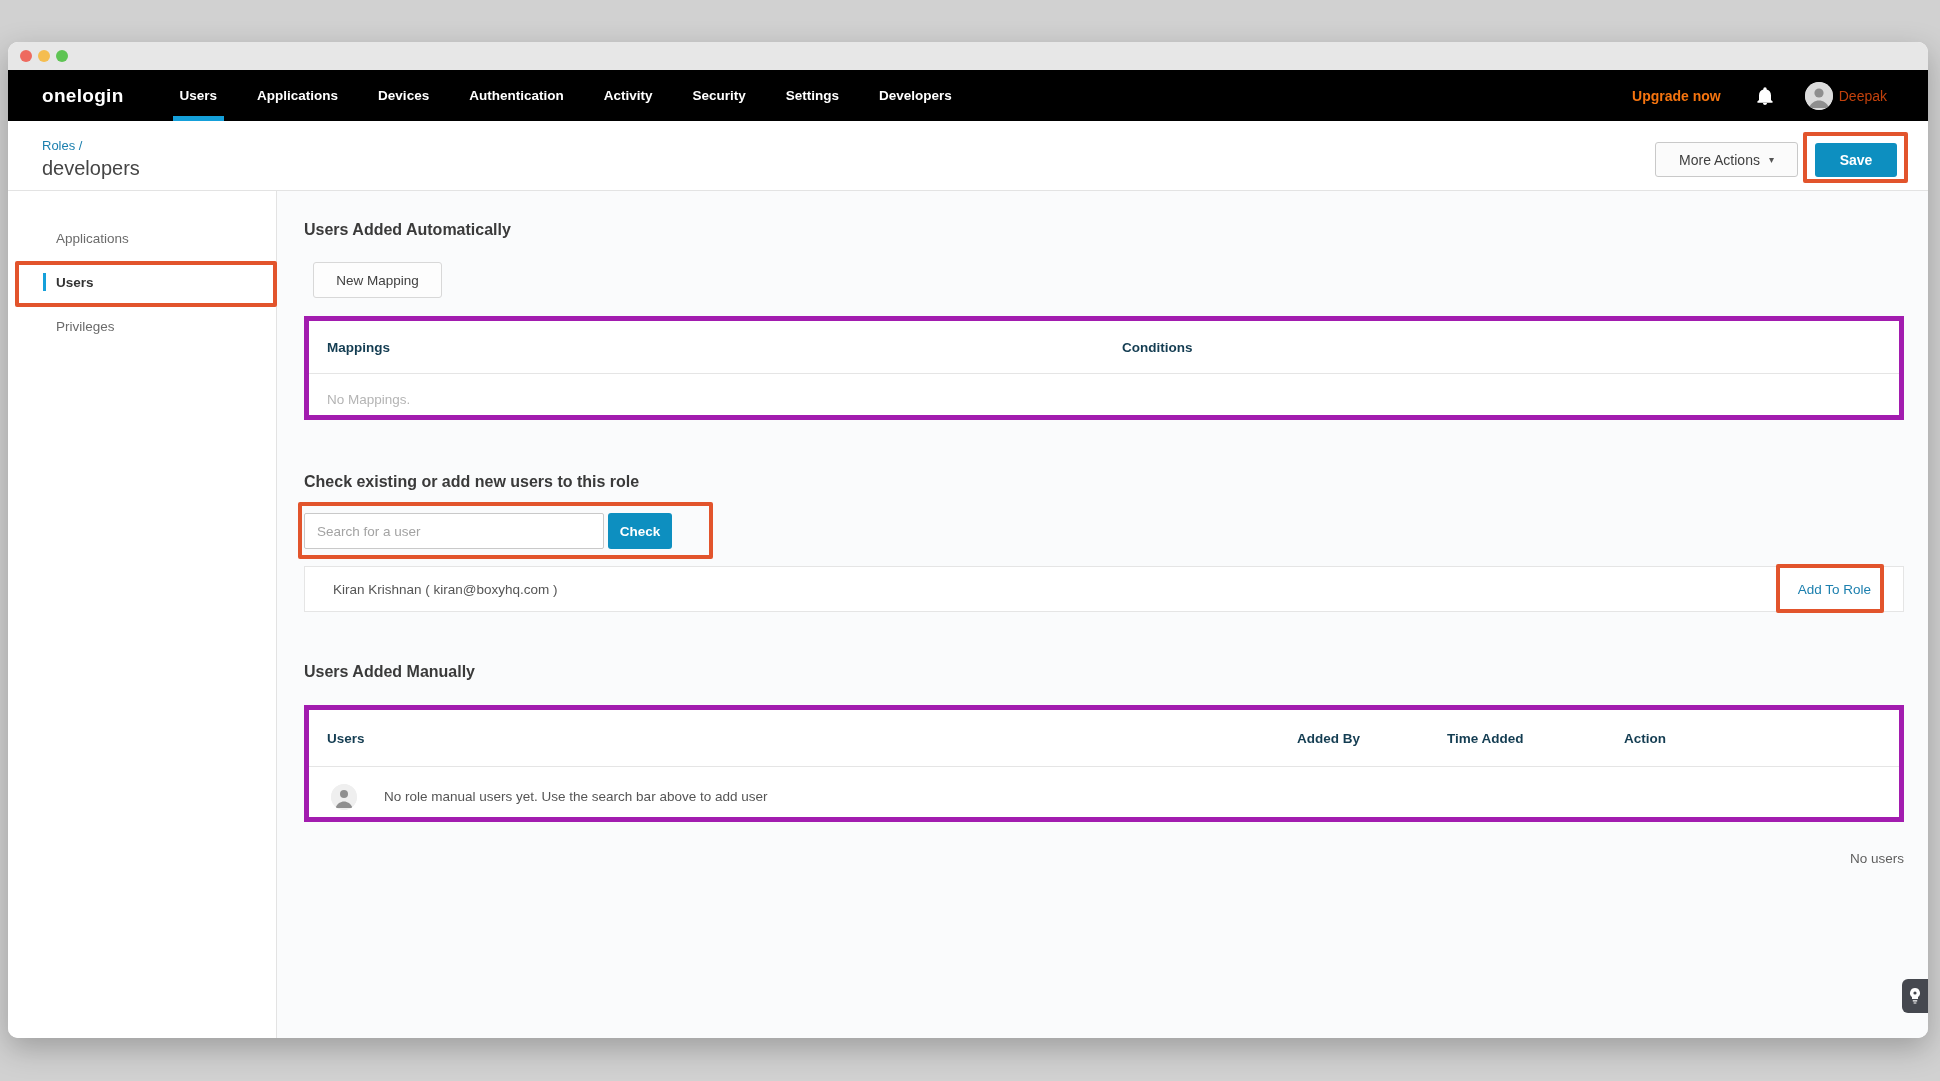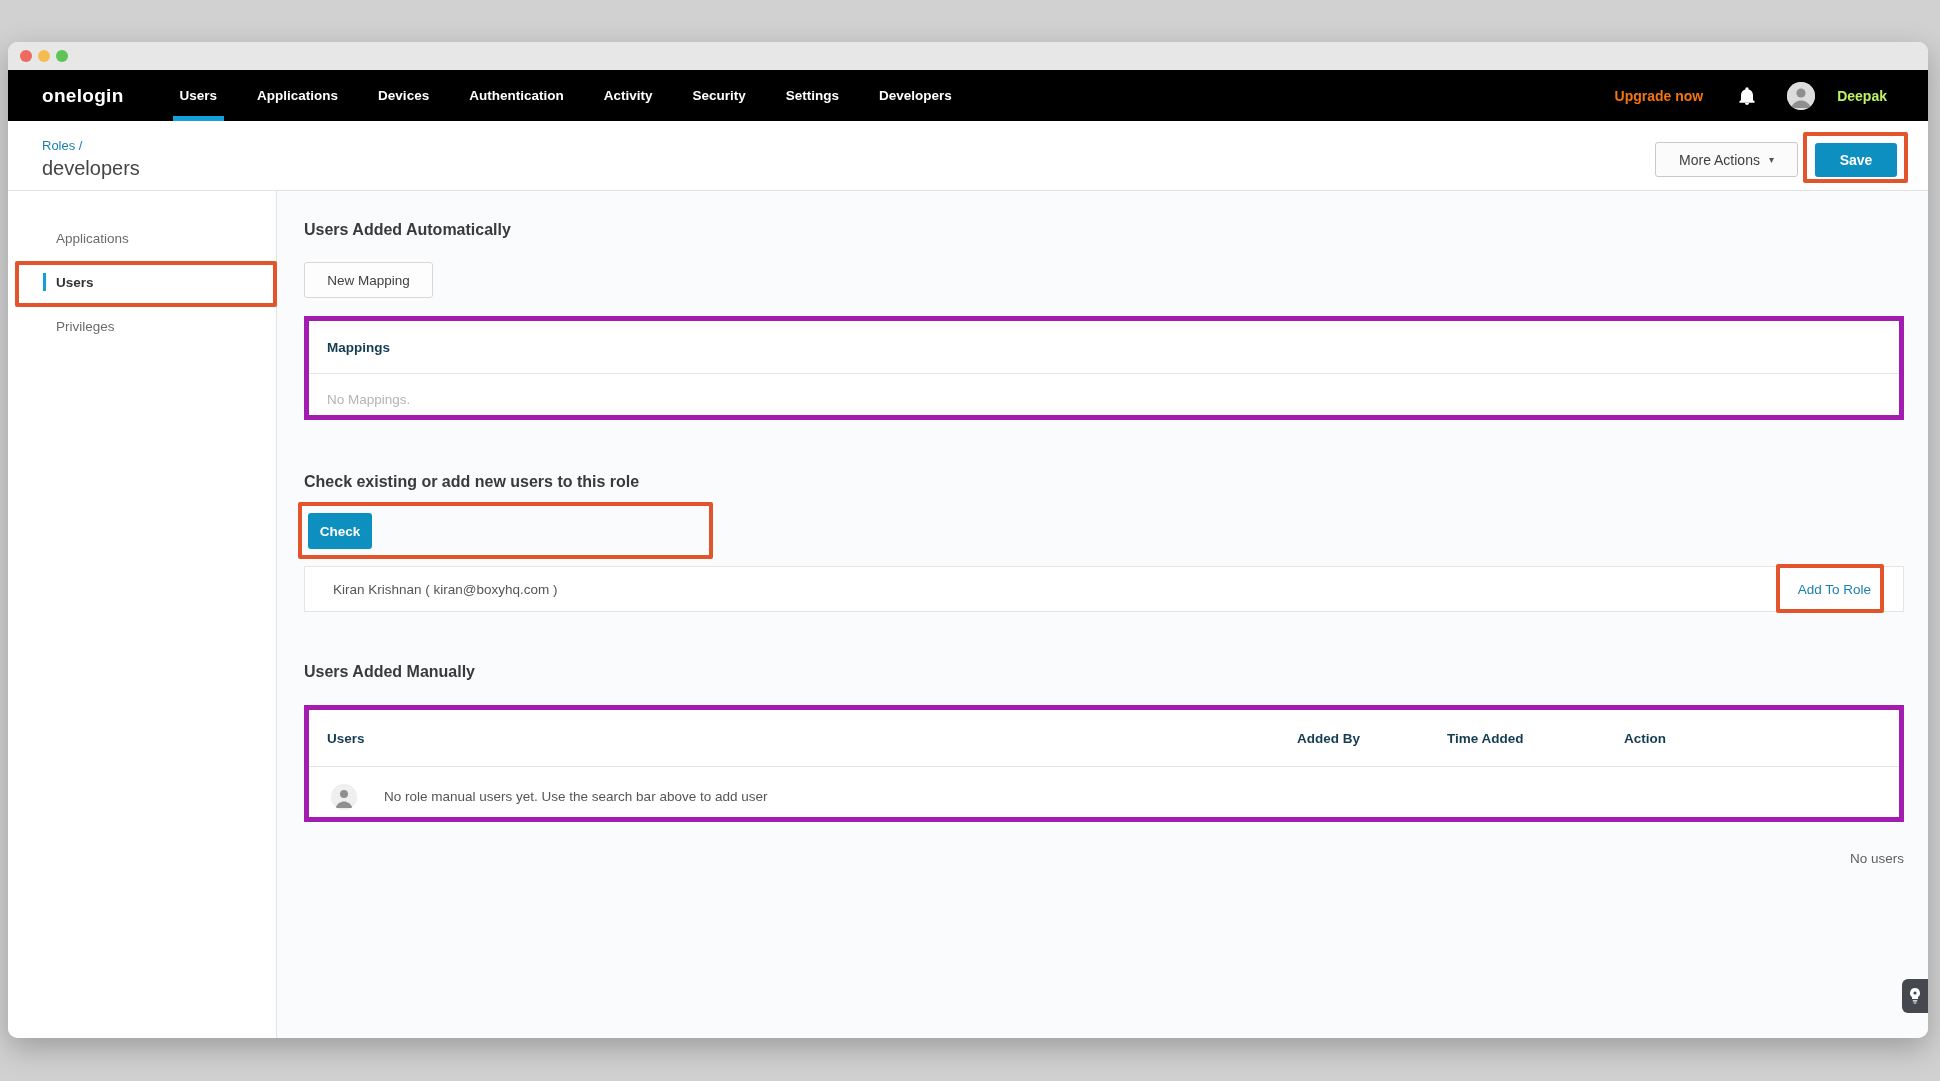--- a/index.html
+++ b/index.html
@@ -33,21 +33,21 @@
     color:#fff; font-size:13.5px; font-weight:bold; height:100%;
     display:flex; align-items:center; position:relative; cursor:pointer; white-space:nowrap;
   }
   .nav-item.active::after {
     content:""; position:absolute; left:-7px; right:-7px; bottom:0; height:5px; background:#15a0da;
   }
   .nav-right { margin-left:auto; display:flex; align-items:center; padding-right:41px; }
   .upgrade { color:#f5740f; font-size:14px; font-weight:bold; cursor:pointer; }
   .bell { margin-left:36px; display:flex; align-items:center; cursor:pointer; }
   .avatar { margin-left:32px; width:28px; height:28px; border-radius:50%; overflow:hidden; background:#dedede; cursor:pointer; }
-  .username { color:#bef264; font-size:14px; font-weight:bold; margin-left:22px; cursor:pointer; }
+  .username { color:#c2410c; font-size:14px; font-weight:normal; margin-left:6px; cursor:pointer; }
   
   .page-header {
     position:absolute; left:0; top:85px; width:100%; height:64px; background:#fff;
     border-bottom:1px solid #e3e3e3;
   }
   .breadcrumb { position:absolute; left:34px; top:11px; color:#1b7fae; font-size:13px; cursor:pointer; text-decoration:none; }
   .page-title { position:absolute; left:34px; top:30px; color:#454545; font-size:20px; font-weight:normal; }
   .more-actions {
     position:absolute; left:1647px; top:15px; width:143px; height:35px;
     background:#fbfbfb; border:1px solid #c9c9c9; border-radius:3px;
@@ -70,21 +70,21 @@
   .side-item.active { color:#333; font-weight:bold; }
   .side-accent { position:absolute; left:35px; top:13px; width:3px; height:18px; background:#15a0da; }
   .main { flex:1; background:#fafbfc; position:relative; }
 
   .section-heading { position:absolute; left:27px; font-size:16px; font-weight:bold; color:#3a3a3a; }
   .h-auto { top:30px; }
   .h-check { top:282px; }
   .h-manual { top:472px; }
 
   .new-mapping {
-    position:absolute; left:27px; top:71px; width:129px; height:36px;
+    position:absolute; left:36px; top:71px; width:129px; height:36px;
     background:#fdfdfd; border:1px solid #d8d8d8; border-radius:3px;
     font-family:inherit; font-size:13.5px; color:#414141; cursor:pointer;
   }
   .table { position:absolute; left:27px; width:1600px; background:#fff; border:5px solid #a21caf; }
   .t-auto { top:125px; height:104px; }
   .t-auto .t-head { display:grid; grid-template-columns:795px 1fr; height:53px; align-items:center; border-bottom:1px solid #e5e5e5; }
   .t-head > div { padding-left:18px; font-size:13.5px; font-weight:bold; color:#143d52; }
   .t-empty { height:50px; display:flex; align-items:center; padding-left:18px; font-size:13.5px; color:#b4b4b4;text-align:right; }
 
   .search-row { position:absolute; left:27px; top:322px; display:flex; }
@@ -189,26 +189,28 @@
       </div>
     </div>
 
     <div class="main">
       <div class="section-heading h-auto">Users Added Automatically</div>
       <button class="new-mapping">New Mapping</button>
 
       <div class="table t-auto">
         <div class="t-head">
           <div>Mappings</div>
+          <div>Conditions</div>
         </div>
         <div class="t-empty">No Mappings.</div>
       </div>
 
       <div class="section-heading h-check">Check existing or add new users to this role</div>
       <div class="search-row">
+        <input class="search-input" placeholder="Search for a user" style="">
         <button class="check-btn">Check</button>
       </div>
 
       <div class="result-row">
         <span>Kiran Krishnan ( kiran@boxyhq.com )</span>
         <a class="add-role">Add To Role</a>
       </div>
 
       <div class="section-heading h-manual">Users Added Manually</div>
       <div class="table t-manual">

